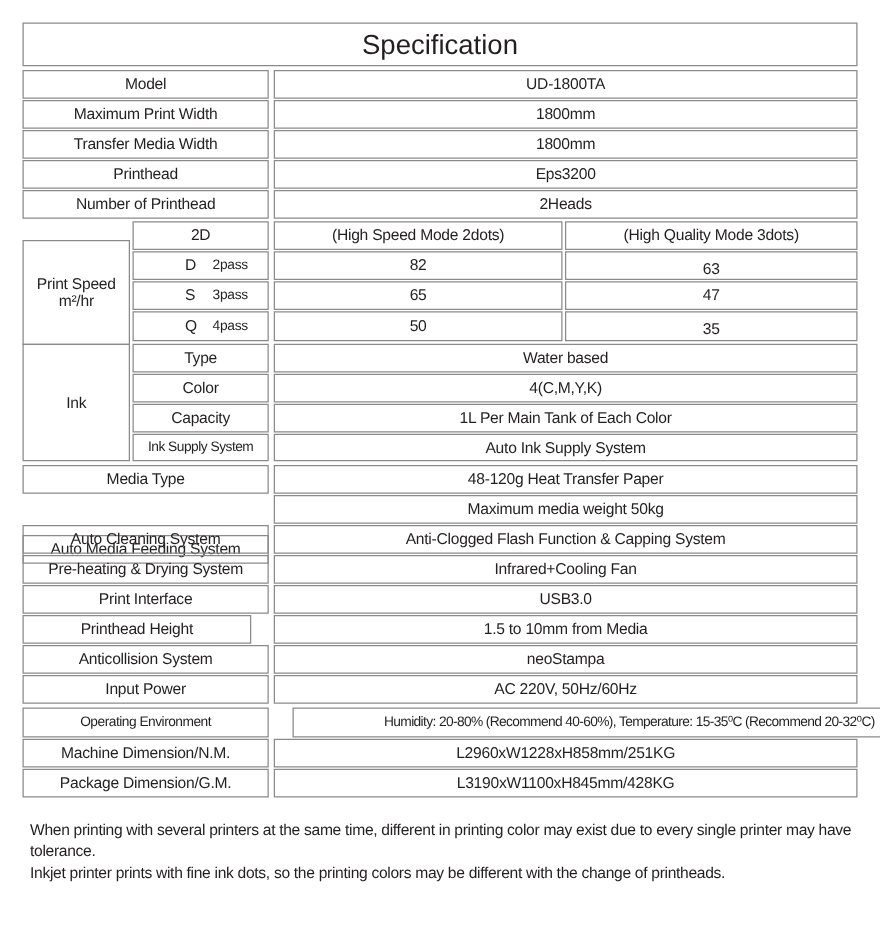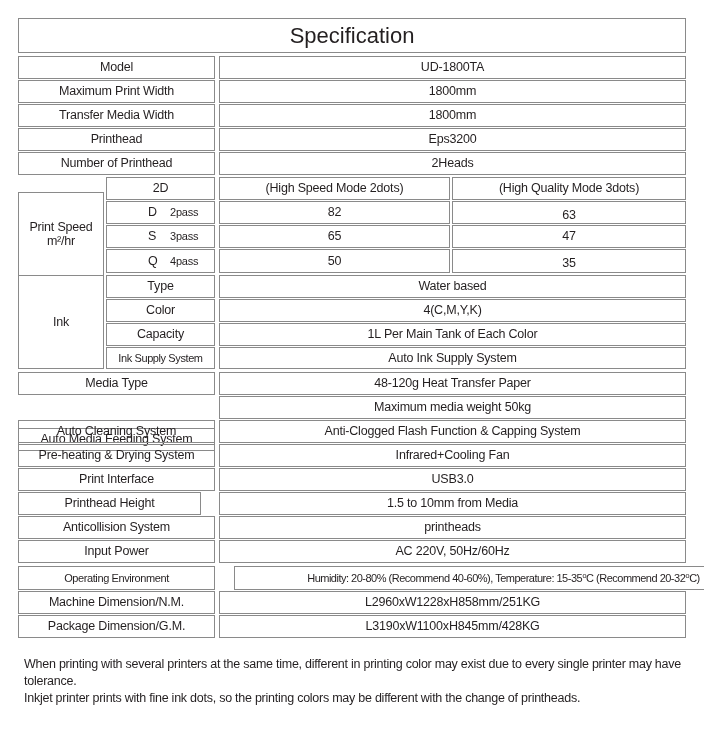--- a/index.html
+++ b/index.html
@@ -89,21 +89,21 @@
 <div class="cell" style="left:18px; top:444px; width:197px; height:23px;">Pre-heating &amp; Drying System</div>
 <div class="cell" style="left:219px; top:444px; width:467px; height:23px;">Infrared+Cooling Fan</div>
 
 <div class="cell" style="left:18px; top:468px; width:197px; height:23px;">Print Interface</div>
 <div class="cell" style="left:219px; top:468px; width:467px; height:23px;">USB3.0</div>
 
 <div class="cell" style="left:18px; top:492px; width:183px; height:23px;">Printhead Height</div>
 <div class="cell" style="left:219px; top:492px; width:467px; height:23px;">1.5 to 10mm from Media</div>
 
 <div class="cell" style="left:18px; top:516px; width:197px; height:23px;">Anticollision System</div>
-<div class="cell" style="left:219px; top:516px; width:467px; height:23px;">printheads</div>
+<div class="cell" style="left:219px; top:516px; width:467px; height:23px;">neoStampa</div>
 
 <div class="cell" style="left:18px; top:540px; width:197px; height:23px;">Input Power</div>
 <div class="cell" style="left:219px; top:540px; width:467px; height:23px;">AC 220V, 50Hz/60Hz</div>
 
 <div class="cell small" style="left:18px; top:566px; width:197px; height:24px;">Operating Environment</div>
 <div class="cell xsmall" style="left:234px; top:566px; width:539px; height:24px;">Humidity: 20-80% (Recommend 40-60%), Temperature: 15-35⁰C (Recommend 20-32⁰C)</div>
 
 <div class="cell" style="left:18px; top:591px; width:197px; height:23px;">Machine Dimension/N.M.</div>
 <div class="cell" style="left:219px; top:591px; width:467px; height:23px;">L2960xW1228xH858mm/251KG</div>
 

